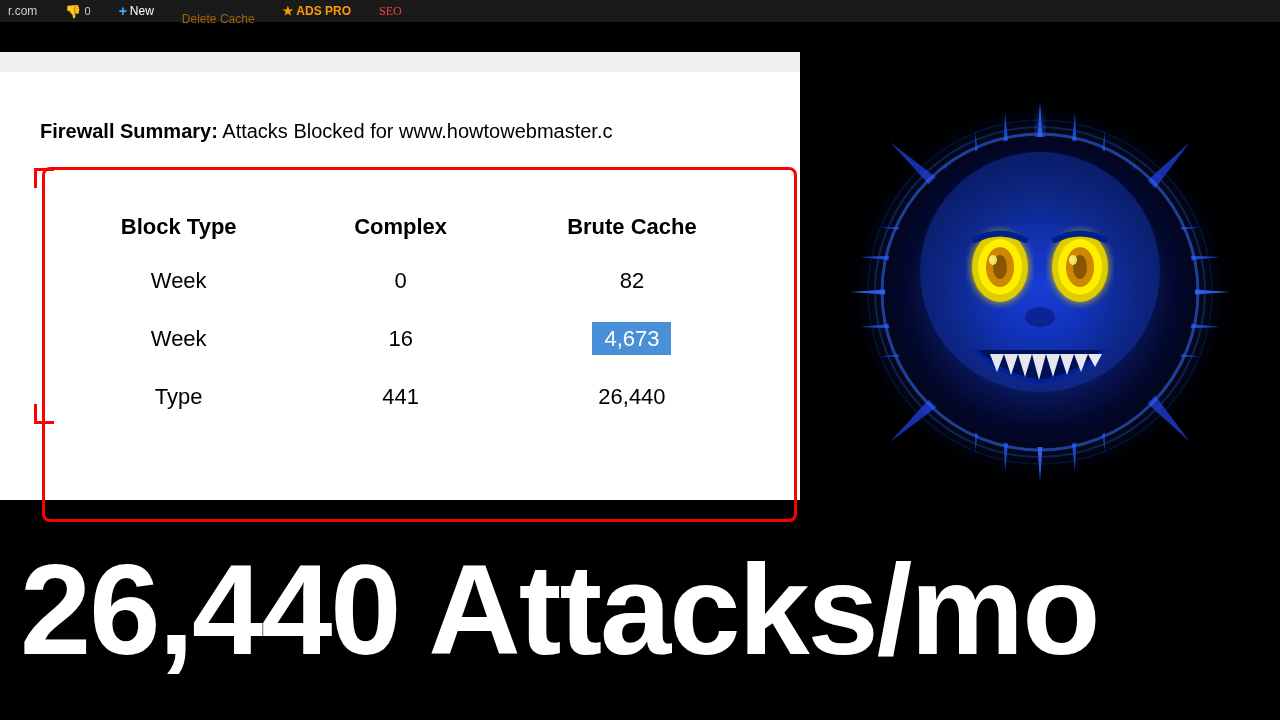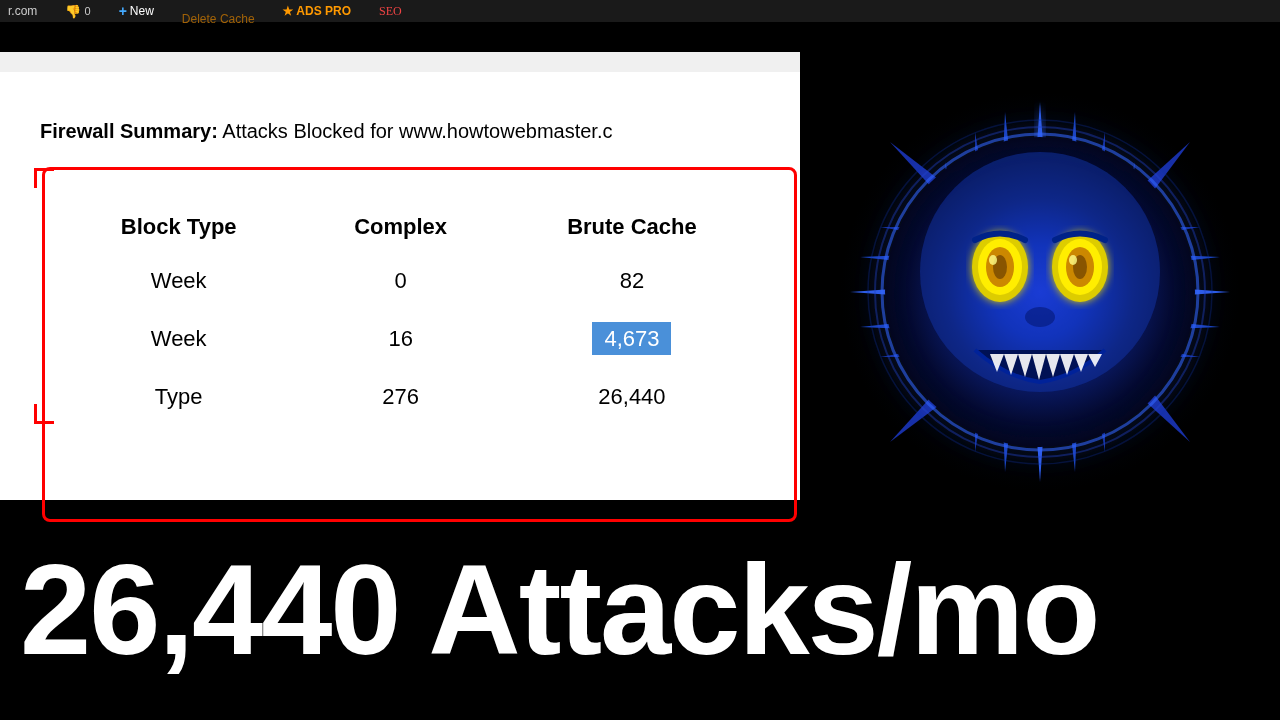--- a/index.html
+++ b/index.html
@@ -305,21 +305,21 @@
           </tr>
 
           <tr>
             <td>Week</td>
             <td>16</td>
             <td><span class="highlighted-cell">4,673</span></td>
           </tr>
 
           <tr>
             <td>Type</td>
-            <td>276</td>
+            <td>441</td>
             <td>26,440</td>
           </tr>
         </tbody>
       </table>
 
     </div>
   </div>
 
   <div id="right-panel">
     <div id="monster-container">

